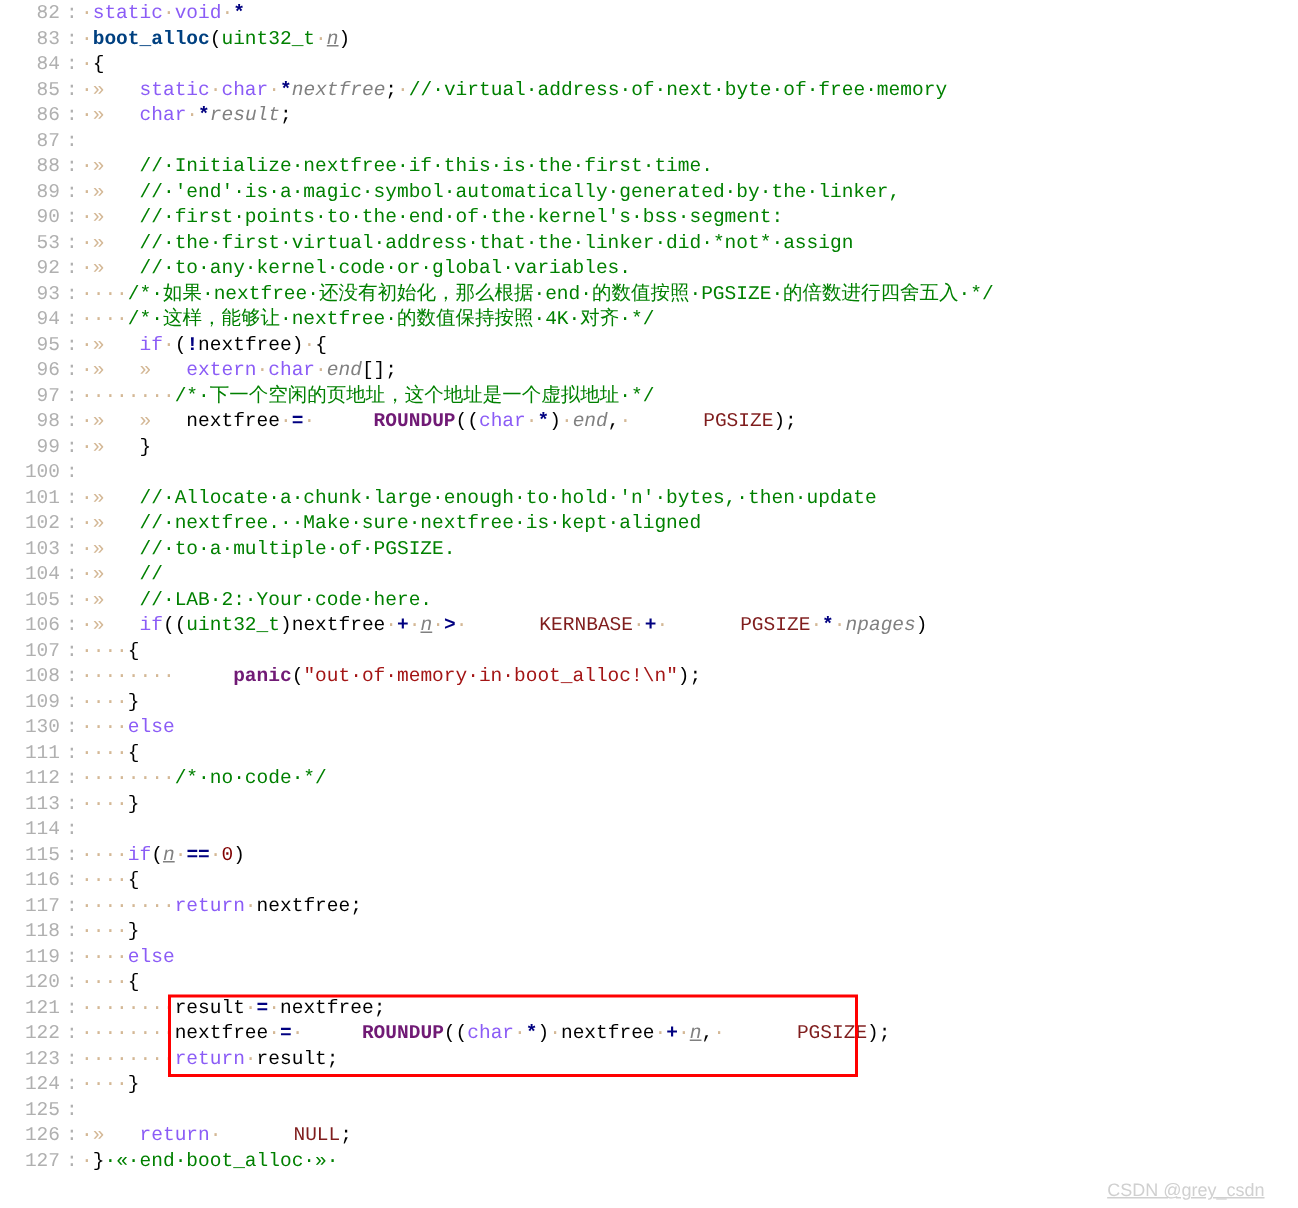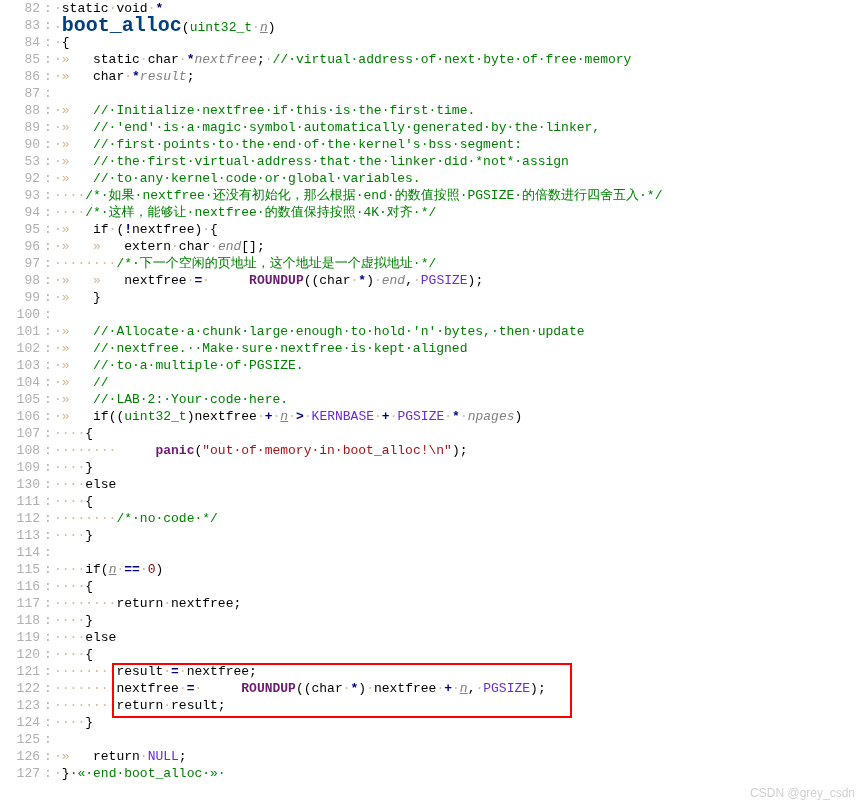--- a/index.html
+++ b/index.html
@@ -31,47 +31,48 @@
 .colon {
   color: #b0b0b0;
   width: 10px;
   flex-shrink: 0;
 }
 .code {
   flex: 1;
   position: relative;
 }
 .ws { color: #d4b896; }
-.kw { color: #000000; }
+.kw { color: #8b5cf6; }
 .ty { color: #008000; }
-.fn { color: #004080; font-weight: bold; font-size: 20px; }
+.fn { color: #004080; font-weight: bold; font-size: 13px; }
 .fnc { color: #701a75; font-weight: bold; padding-left: 39px; }
 .var { color: #808080; font-style: italic; }
 .id { color: #000000; }
 .op { color: #000080; font-weight: bold; }
 .pu { color: #000000; }
 .br { color: #000000; }
 .cm { color: #008000; }
 .cmc { color: #008000; }
 .str { color: #a31515; }
 .num { color: #800000; }
-.mc { color: #6d28d9; }
+.mc { color: #7f1d1d; margin-left: 48px; }
 .ul { text-decoration: underline; font-style: italic; }
 .red-box {
   position: absolute;
   border: 2px solid #ff0000;
   pointer-events: none;
 }
 .watermark {
   position: absolute;
   bottom: 5px;
-  right: 10px;
+  right: 22px;
   color: #d0d0d0;
   font-size: 12px;
   font-family: Arial, sans-serif;
+  text-decoration: underline;
 }
 </style>
 </head>
 <body>
 
 <div class="code-container" id="code-root">
     <div class="line"><span class="lineno">82</span><span class="colon">:</span><span class="code"><span class="ws">·</span><span class="kw">static</span><span class="ws">·</span><span class="kw">void</span><span class="ws">·</span><span class="op">*</span></span></div>
     <div class="line"><span class="lineno">83</span><span class="colon">:</span><span class="code"><span class="ws">·</span><span class="fn">boot_alloc</span><span class="pu">(</span><span class="ty">uint32_t</span><span class="ws">·</span><span class="var ul">n</span><span class="pu">)</span></span></div>
     <div class="line"><span class="lineno">84</span><span class="colon">:</span><span class="code"><span class="ws">·</span><span class="br">{</span></span></div>
     <div class="line"><span class="lineno">85</span><span class="colon">:</span><span class="code"><span class="ws">·»   </span><span class="kw">static</span><span class="ws">·</span><span class="kw">char</span><span class="ws">·</span><span class="op">*</span><span class="var">nextfree</span><span class="pu">;</span><span class="ws">·</span><span class="cm">//·virtual·address·of·next·byte·of·free·memory</span></span></div>

